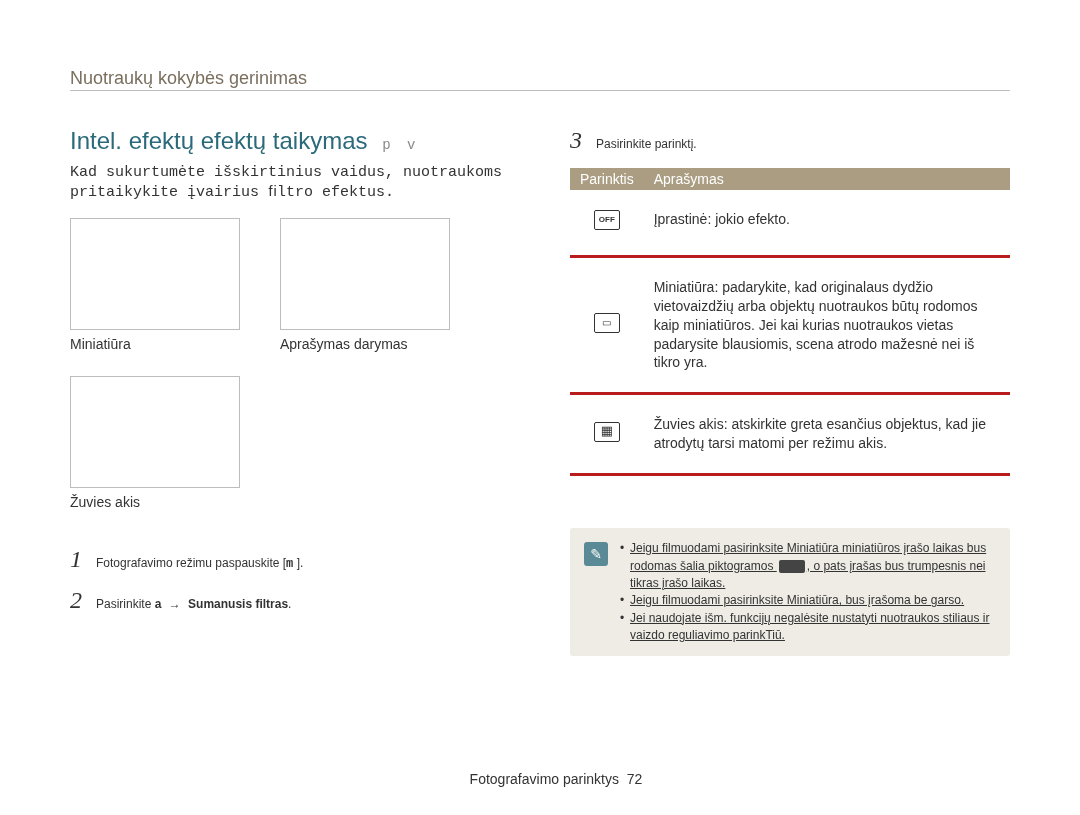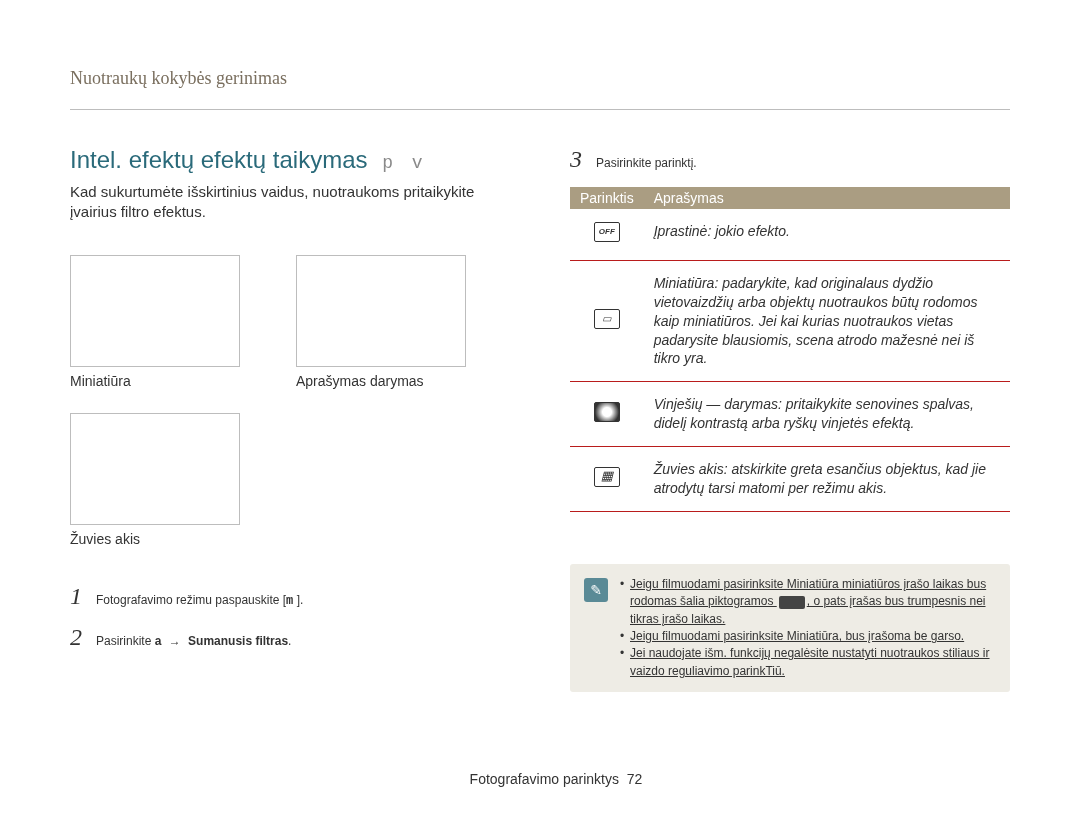--- a/index.html
+++ b/index.html
@@ -1,38 +1,38 @@
 <!DOCTYPE html>
 <html><head>
 <meta charset="utf-8">
 <style>
   * { box-sizing: border-box; margin: 0; padding: 0; }
   html, body { width: 1080px; height: 815px; background: #fff; font-family: Arial, Helvetica, sans-serif; color: #333; }
   .page { position: relative; width: 1080px; height: 815px; padding: 68px 70px 0 70px; }
-  .breadcrumb { color: #7a6f5f; font-size: 18px; border-bottom: 1px solid #bdbdbd; padding-bottom: 20px; margin-bottom: 36px; font-family: Liberation Serif, serif; }
+  .breadcrumb { color: #7a6f5f; font-size: 18px; border-bottom: 1px solid #bdbdbd; padding-bottom: 1px; margin-bottom: 36px; }
   .cols { display: flex; gap: 60px; }
   .left { width: 440px; }
   .right { flex: 1; }
   .section-title { color: #2a6a7a; font-size: 24px; font-weight: 500; margin-bottom: 8px; }
-  .section-title .mono { font-family: "Courier New", monospace; color: #8a8a8a; font-size: 18px; margin-left: 8px; letter-spacing: 4px; text-align: right; }
-  .intro { font-size: 15px; line-height: 1.35; margin-bottom: 32px; }
-  .thumbs { display: flex; flex-wrap: wrap; gap: 24px 56px; margin-bottom: 36px; }
+  .section-title .mono { font-family: "Courier New", monospace; color: #8a8a8a; font-size: 14px; margin-left: 8px; letter-spacing: 4px; text-align: right; }
+  .intro { font-size: 15px; line-height: 1.35; margin-bottom: 14px; font-family: Liberation Mono, monospace; }
+  .thumbs { display: flex; flex-wrap: wrap; gap: 24px 40px; margin-bottom: 36px; }
   .thumb { width: 170px; }
   .thumb .box { width: 170px; height: 112px; border: 1px solid #bdbdbd; background: #fff; margin-bottom: 6px; }
   .thumb .label { font-size: 14px; color: #333; }
   .steps { list-style: none; }
   .step { display: flex; align-items: baseline; margin-bottom: 14px; }
   .step .num { font-style: italic; font-family: Georgia, serif; font-size: 24px; color: #333; width: 26px; flex-shrink: 0; }
   .step .text { font-size: 12px; line-height: 1.4; }
   .bold { font-weight: 600; }
   .arrow { margin: 0 4px; }
   .bracket { font-family: "Courier New", monospace; }
   .tbl { width: 100%; border-collapse: collapse; margin-top: 6px; font-size: 14px; }
   .tbl thead th { background: #aa9d82; color: #fff; font-weight: 400; text-align: left; padding: 3px 10px; }
-  .tbl td { vertical-align: top; padding: 13px 10px; border-bottom: 1px solid #b91c1c; line-height: 1.35; font-style: italic; }
+  .tbl td { vertical-align: top; padding: 20px 10px; border-bottom: 3px solid #b91c1c; line-height: 1.35; }
   .tbl td.icon-cell { width: 60px; text-align: center; vertical-align: middle; }
   .ico { display: inline-block; width: 26px; height: 20px; border: 1.5px solid #333; border-radius: 2px; position: relative; }
   .ico-off::after { content: "OFF"; font-size: 8px; font-weight: bold; position: absolute; top: 50%; left: 50%; transform: translate(-50%, -50%); }
   .ico-mini::after { content: "▭"; font-size: 10px; position: absolute; top: 50%; left: 50%; transform: translate(-50%, -50%); }
   .ico-vign { background: radial-gradient(circle, #fff 30%, #333 80%); }
   .ico-fish::after { content: "▦"; font-size: 13px; position: absolute; top: 48%; left: 50%; transform: translate(-50%, -50%); }
   .note { margin-top: 52px; background: #eeece5; border-radius: 3px; padding: 12px 14px 12px 14px; display: flex; gap: 12px; }
   .note-icon { width: 24px; height: 24px; background: #5a8a96; color: #fff; border-radius: 3px; display: flex; align-items: center; justify-content: center; font-size: 14px; flex-shrink: 0; margin-top: 2px; }
   .note ul { list-style: none; text-decoration: underline; }
   .note li { font-size: 12px; line-height: 1.45; color: #333; position: relative; padding-left: 10px; }
@@ -101,24 +101,20 @@
         <tbody>
           <tr>
             <td class="icon-cell"><span class="ico ico-off"></span></td>
             <td>Įprastinė: jokio efekto.</td>
           </tr>
           <tr>
             <td class="icon-cell"><span class="ico ico-mini"></span></td>
             <td>Miniatiūra: padarykite, kad originalaus dydžio vietovaizdžių arba objektų nuotraukos būtų rodomos kaip miniatiūros. Jei kai kurias nuotraukos vietas padarysite blausiomis, scena atrodo mažesnė nei iš tikro yra.</td>
           </tr>
           <tr>
-            <td class="icon-cell"><span class="ico ico-vign"></span></td>
-            <td>Vinješių — darymas: pritaikykite senovines spalvas, didelį kontrastą arba ryškų vinjetės efektą.</td>
-          </tr>
-          <tr>
             <td class="icon-cell"><span class="ico ico-fish"></span></td>
             <td>Žuvies akis: atskirkite greta esančius objektus, kad jie atrodytų tarsi matomi per režimu akis.</td>
           </tr>
         </tbody>
       </table>
 
       <div class="note">
         <div class="note-icon">✎</div>
         <ul>
           <li>

